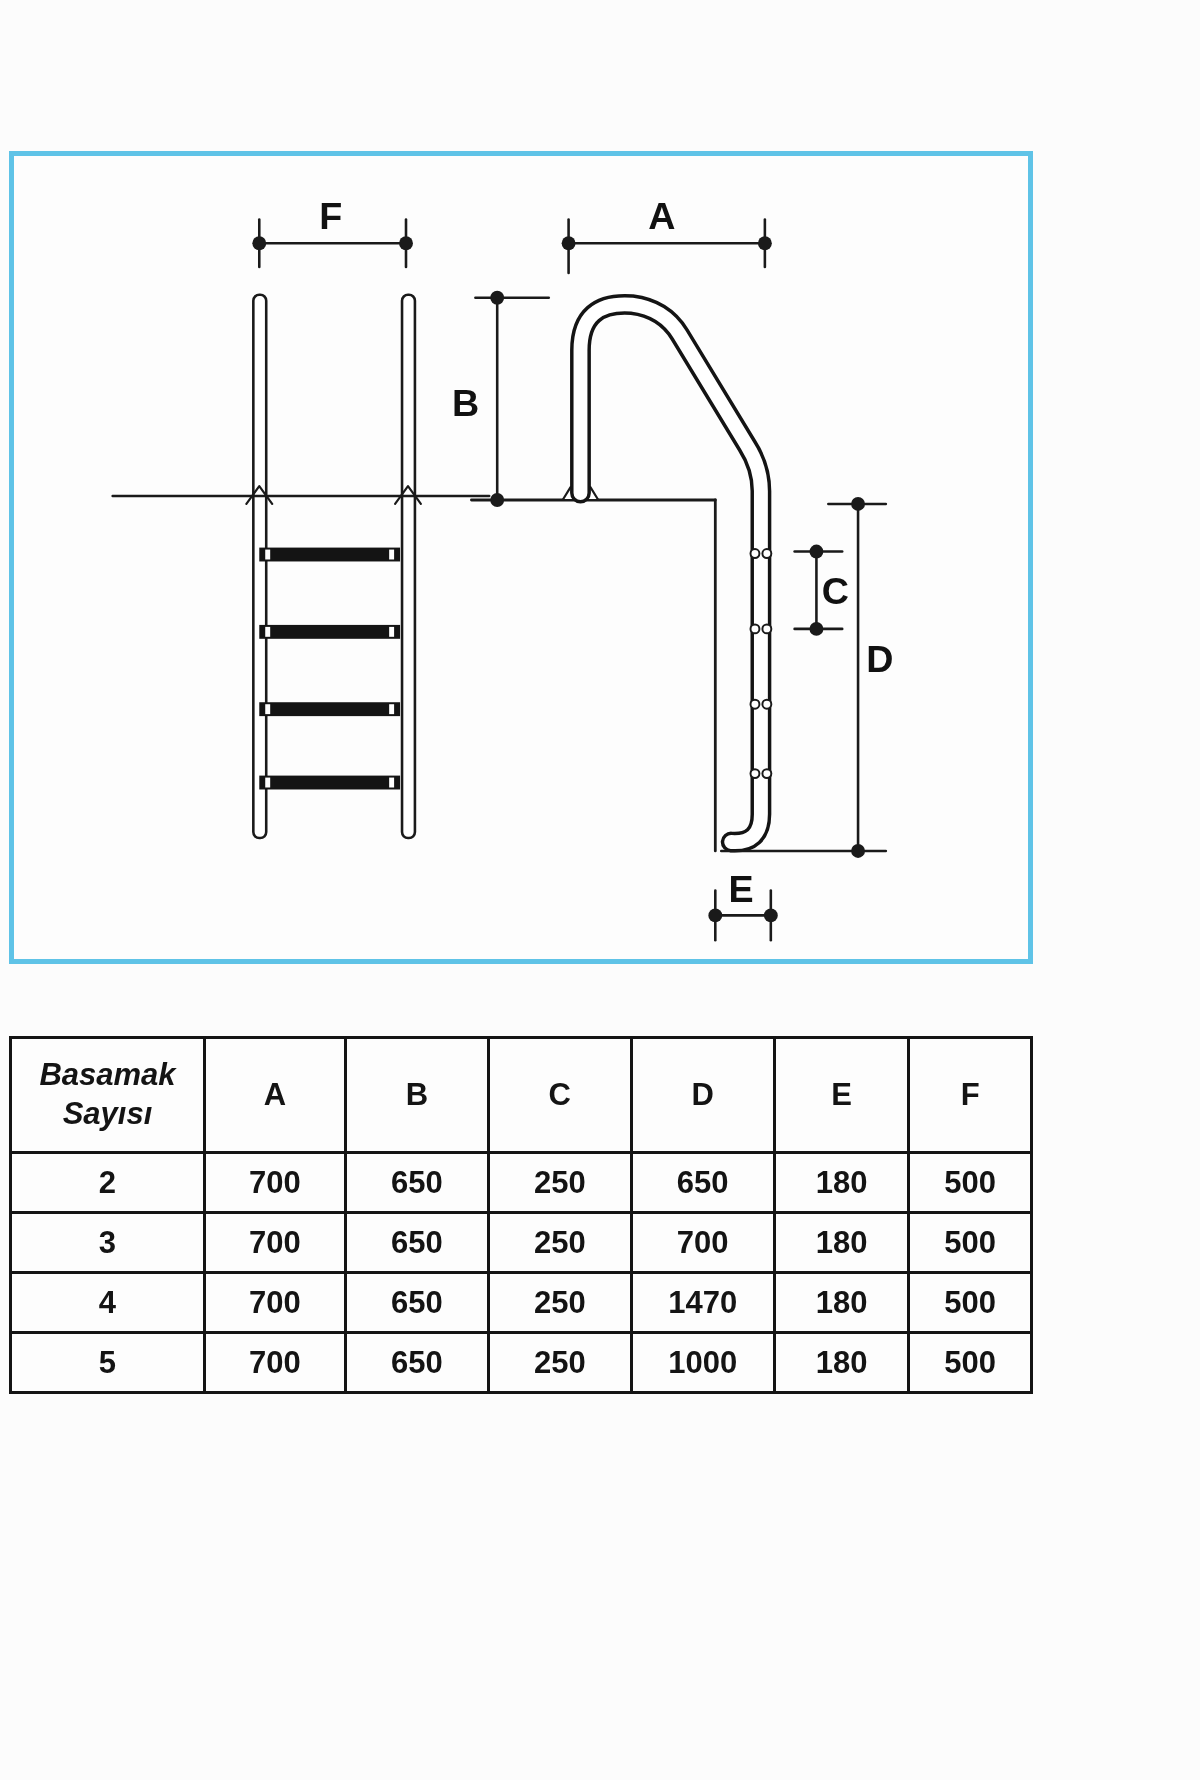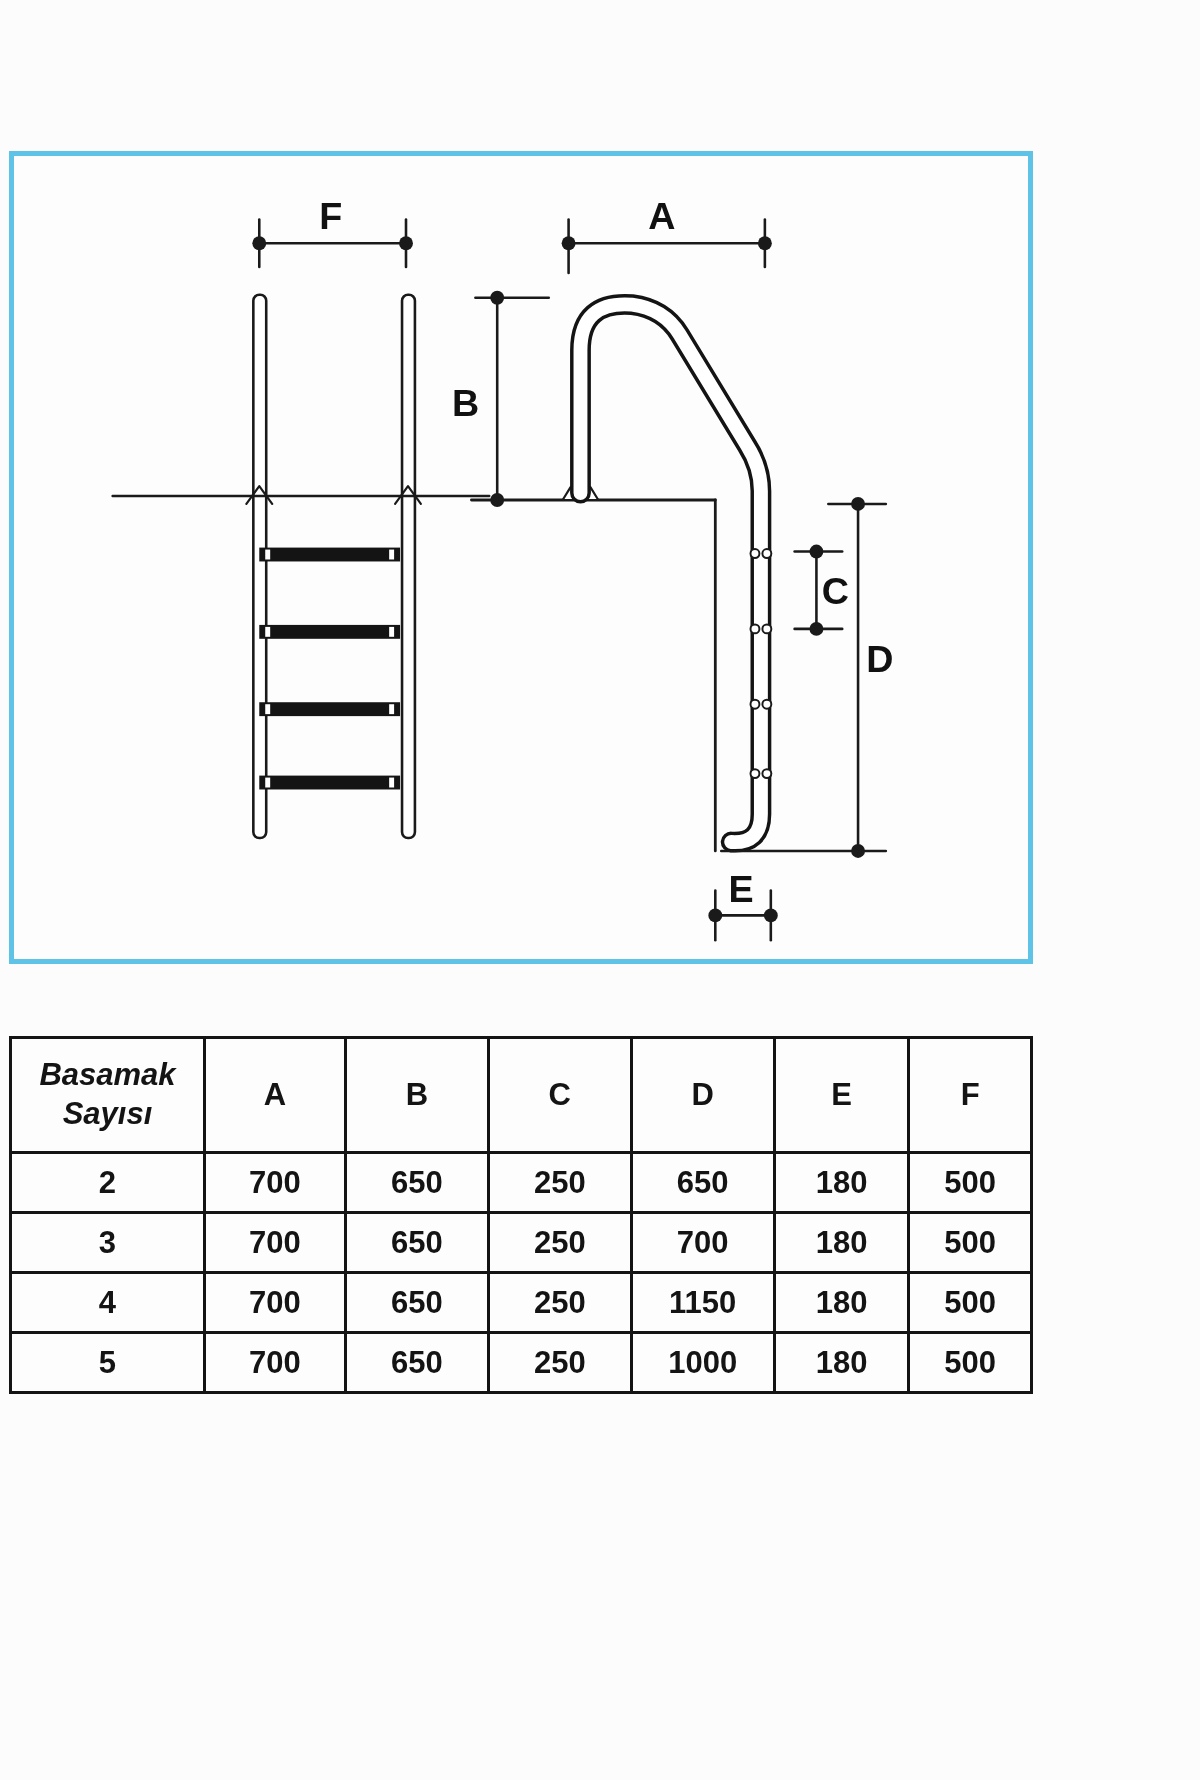--- a/index.html
+++ b/index.html
@@ -203,21 +203,21 @@
         <td>250</td>
         <td>700</td>
         <td>180</td>
         <td>500</td>
       </tr>
       <tr>
         <td>4</td>
         <td>700</td>
         <td>650</td>
         <td>250</td>
-        <td>1150</td>
+        <td>1470</td>
         <td>180</td>
         <td>500</td>
       </tr>
       <tr>
         <td>5</td>
         <td>700</td>
         <td>650</td>
         <td>250</td>
         <td>1000</td>
         <td>180</td>

